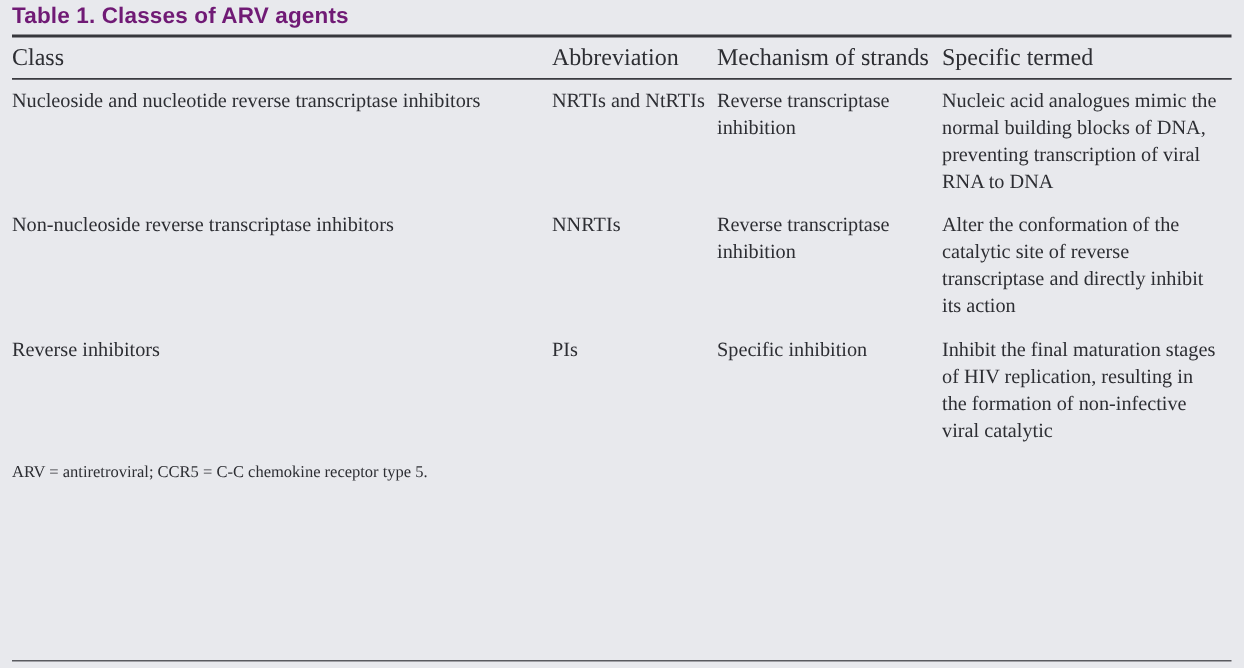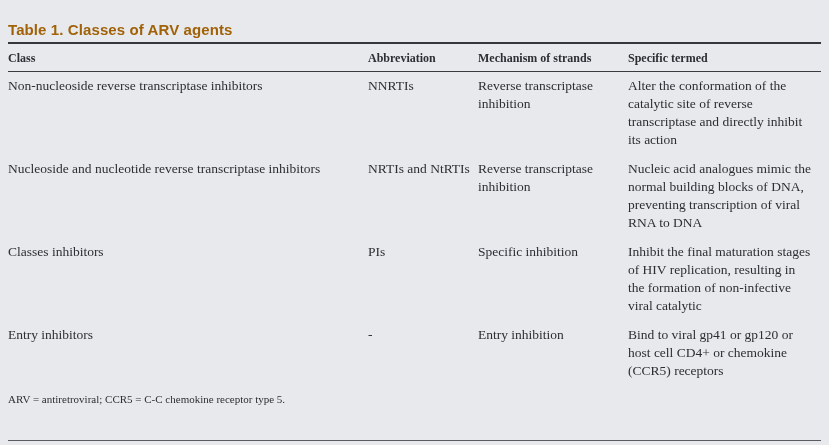--- a/index.html
+++ b/index.html
@@ -15,43 +15,43 @@
     color: #2d2e33;
     overflow: hidden;
     box-sizing: border-box;
     padding: 0 8px;
   }
   .table-title {
     font-family: "Liberation Sans", sans-serif;
     font-weight: bold;
     font-size: 15px;
     letter-spacing: 0.1px;
-    color: #a16207;
-    padding-top: 21px;
+    color: #701a75;
+    padding-top: 2px;
     padding-bottom: 4px;
   }
   .title-rule {
     border-bottom: 2px solid #36373c;
   }
   table.arv-table {
     width: 813px;
     border-collapse: collapse;
     table-layout: fixed;
     font-size: 13.5px;
     line-height: 18px;
     color: #2d2e33;
   }
   col.c-class { width: 360px; }
   col.c-abbr  { width: 110px; }
   col.c-mech  { width: 150px; }
   col.c-spec  { width: 193px; }
   thead th {
     font-family: "Liberation Serif", serif;
-    font-weight: bold;
-    font-size: 12px;
+    font-weight: normal;
+    font-size: 16px;
     text-align: left;
     padding: 5px 6px 4px 0;
     border-bottom: 1px solid #3a3b40;
   }
   tbody td {
     vertical-align: top;
     text-align: left;
     padding: 5px 8px 6px 0;
   }
   td.cell-class { white-space: pre-line; }
@@ -85,42 +85,36 @@
     <thead>
       <tr>
         <th>Class</th>
         <th>Abbreviation</th>
         <th>Mechanism of strands</th>
         <th>Specific termed</th>
       </tr>
     </thead>
     <tbody>
       <tr>
+        <td class="cell-class">Nucleoside and nucleotide reverse transcriptase inhibitors</td>
+        <td>NRTIs and NtRTIs</td>
+        <td>Reverse transcriptase inhibition</td>
+        <td>Nucleic acid analogues mimic the normal building blocks of DNA, preventing transcription of viral RNA to DNA</td>
+      </tr>
+      <tr>
         <td class="cell-class">Non-nucleoside reverse transcriptase inhibitors</td>
         <td>NNRTIs</td>
         <td>Reverse transcriptase inhibition</td>
         <td>Alter the conformation of the catalytic site of reverse transcriptase and directly inhibit its action</td>
       </tr>
       <tr>
-        <td class="cell-class">Nucleoside and nucleotide reverse transcriptase inhibitors</td>
-        <td>NRTIs and NtRTIs</td>
-        <td>Reverse transcriptase inhibition</td>
-        <td>Nucleic acid analogues mimic the normal building blocks of DNA, preventing transcription of viral RNA to DNA</td>
-      </tr>
-      <tr>
-        <td class="cell-class">Classes inhibitors</td>
+        <td class="cell-class">Reverse inhibitors</td>
         <td>PIs</td>
         <td>Specific inhibition</td>
         <td>Inhibit the final maturation stages of HIV replication, resulting in the formation of non-infective viral catalytic</td>
-      </tr>
-      <tr>
-        <td class="cell-class">Entry inhibitors</td>
-        <td>-</td>
-        <td>Entry inhibition</td>
-        <td>Bind to viral gp41 or gp120 or host cell CD4+ or chemokine (CCR5) receptors</td>
       </tr>
     </tbody>
   </table>
 
   <div class="footnote">ARV = antiretroviral; CCR5 = C-C chemokine receptor type 5.</div>
 
   <div class="bottom-rule"></div>
 </div>
 
 </body></html>

